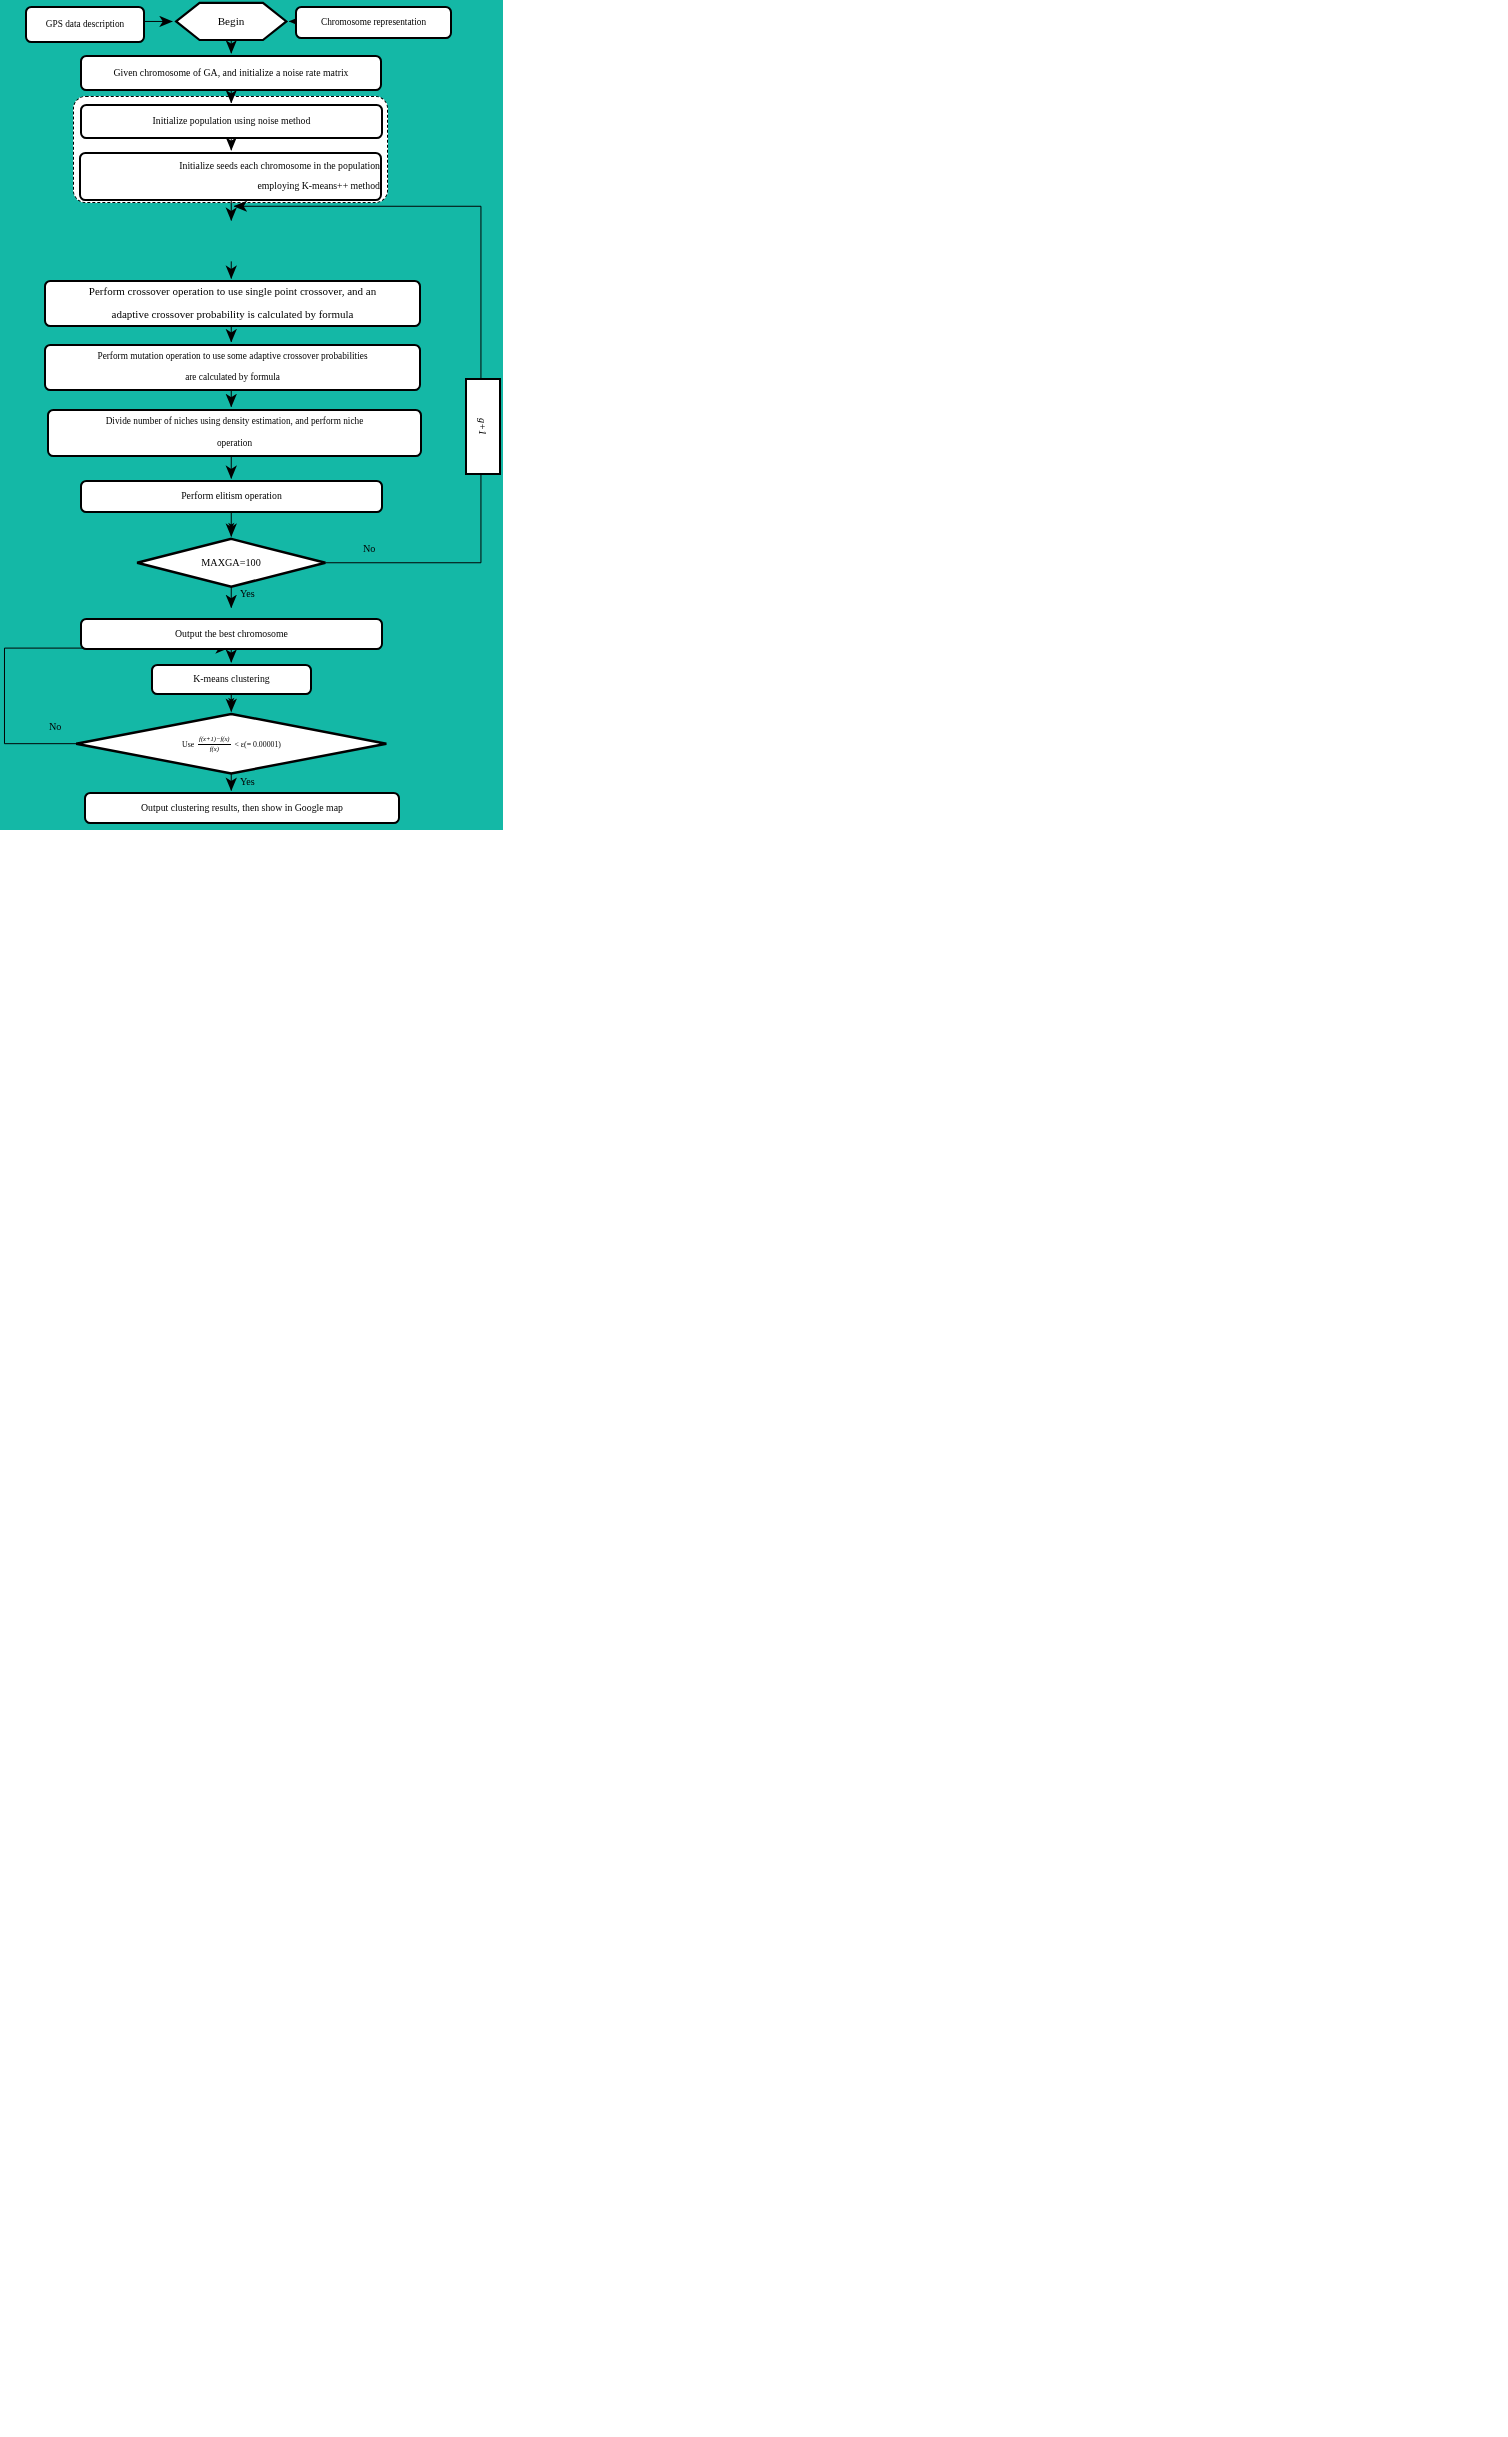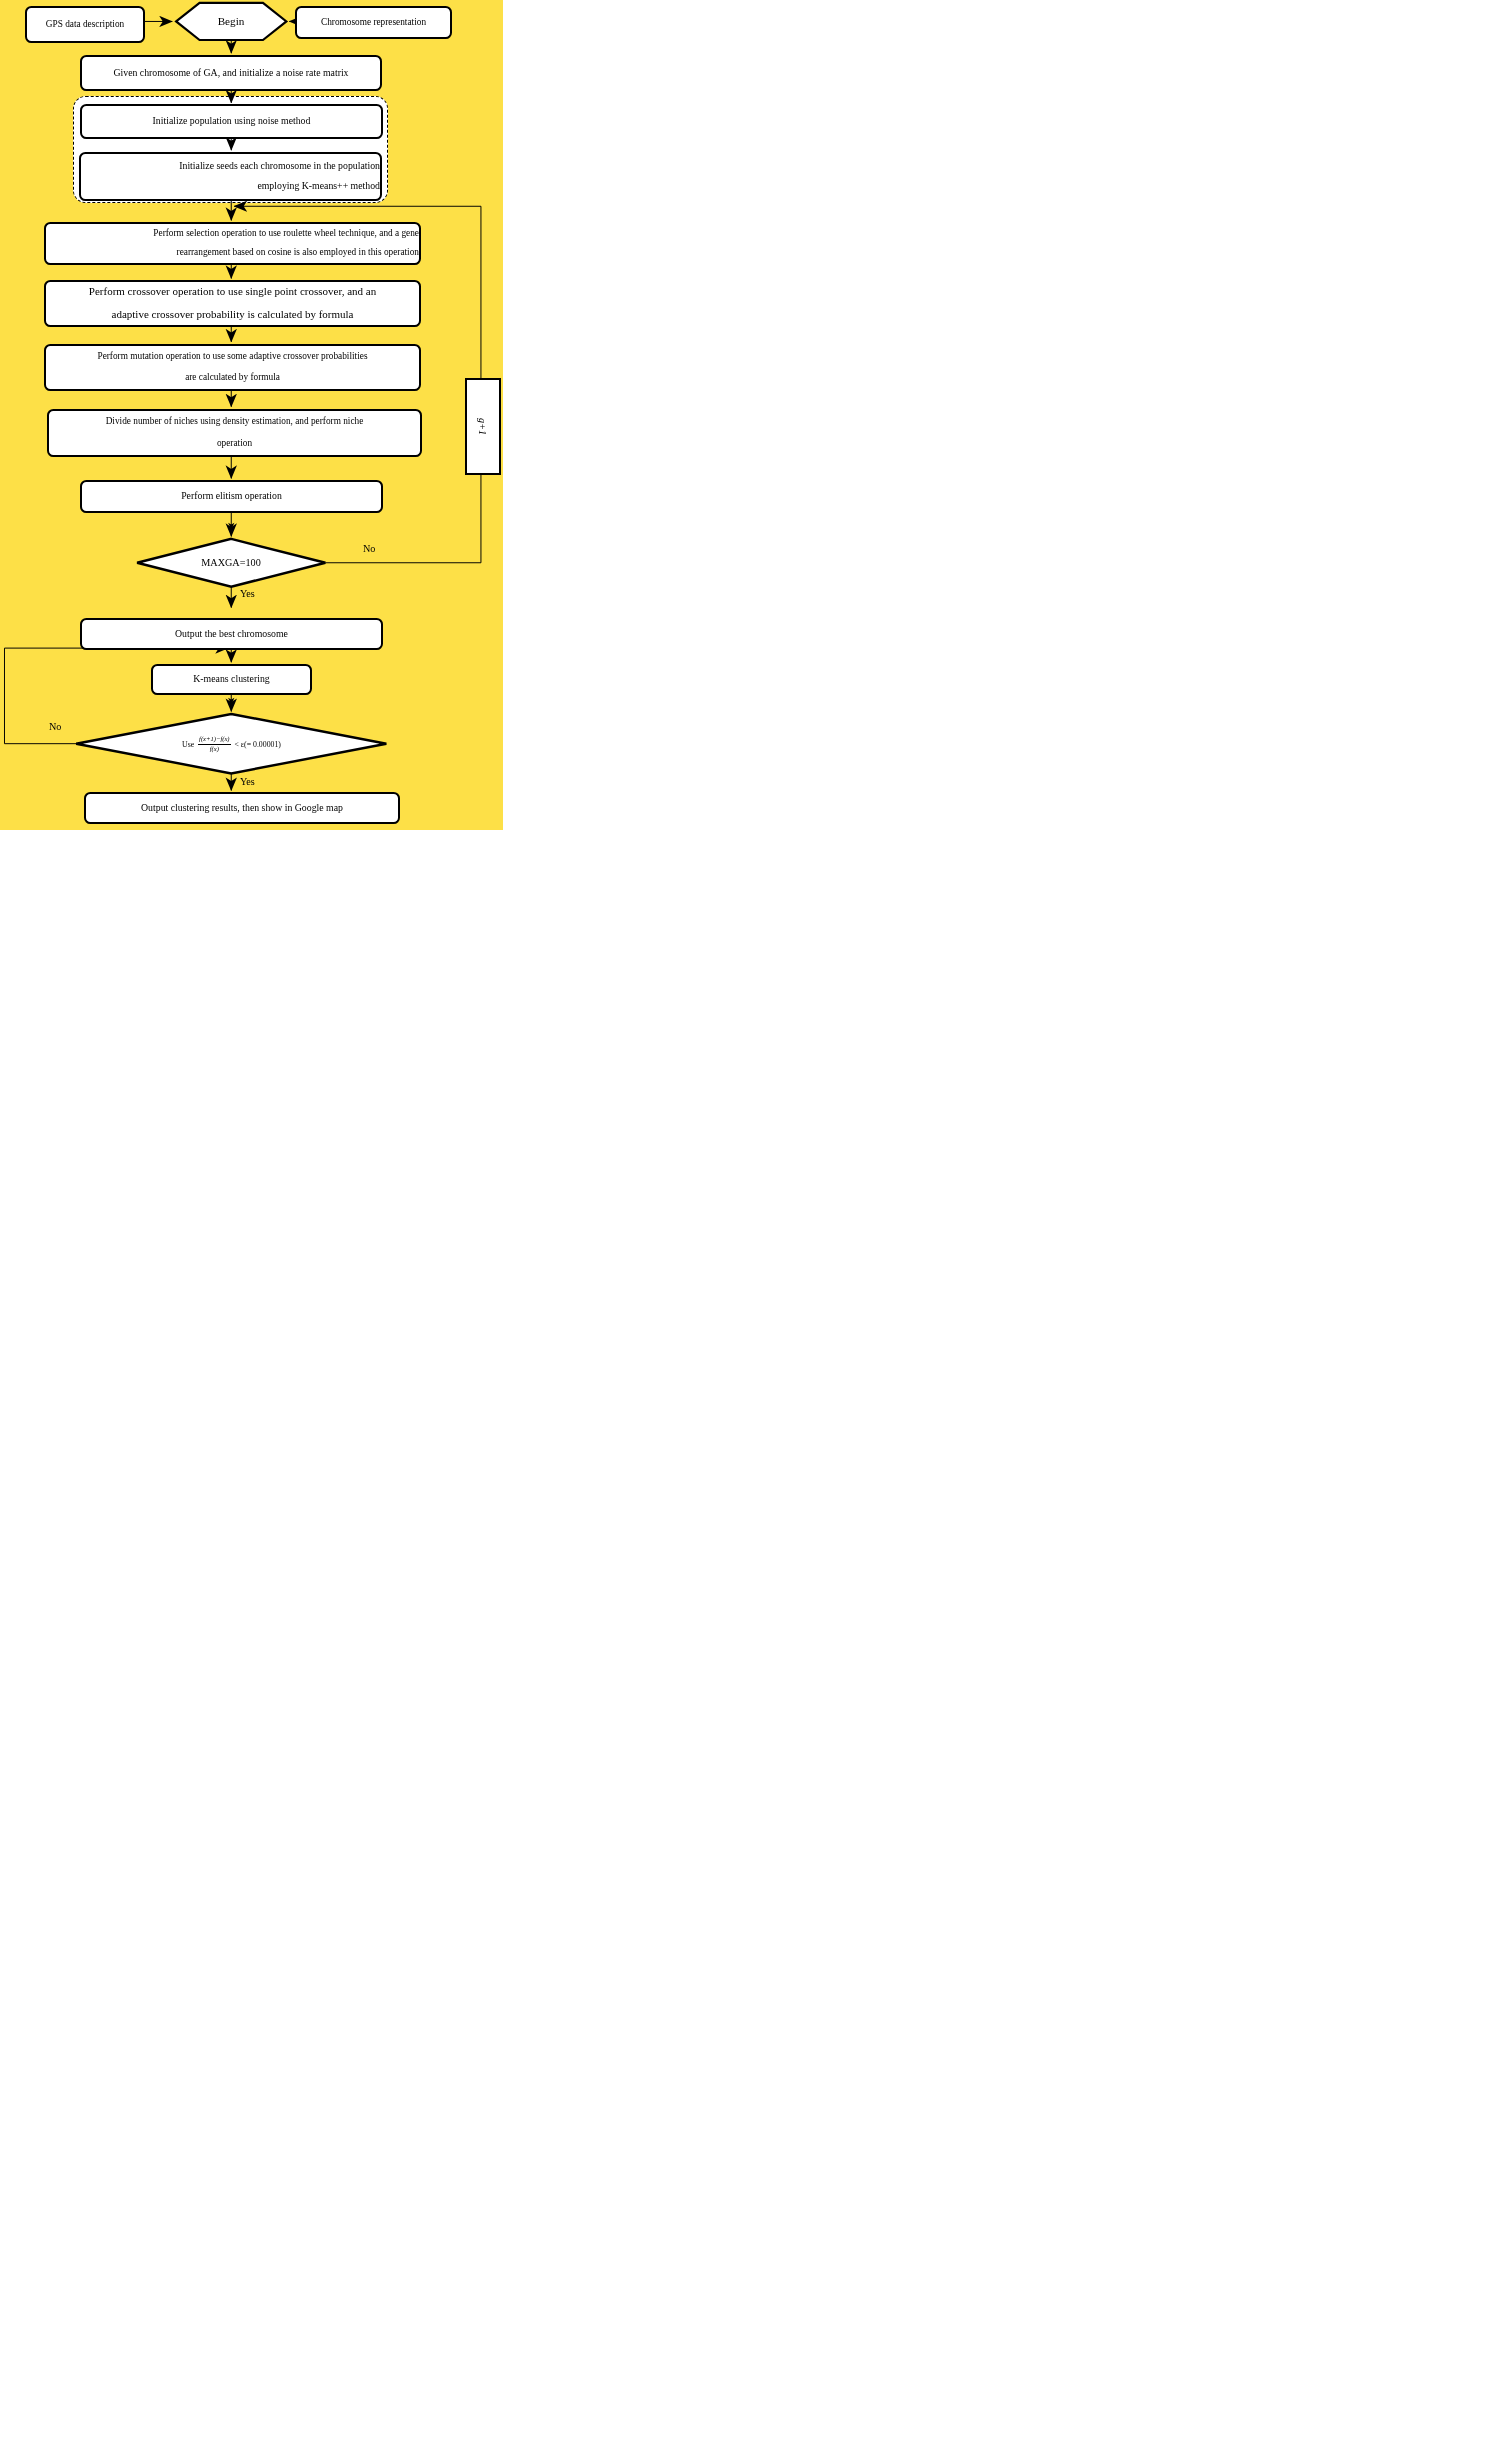--- a/index.html
+++ b/index.html
@@ -1,16 +1,16 @@
 <!DOCTYPE html>
 <html style="font-size:7.8px"><head>
 <meta charset="utf-8">
 <style>
   html,body{margin:0;padding:0;background:#ffffff;}
-  .canvas{position:relative;width:503px;height:830px;background:#fde047;
+  .canvas{position:relative;width:503px;height:830px;background:#14b8a6;
           font-family:"Liberation Serif","DejaVu Serif",serif;color:#000;}
   svg.wires{position:absolute;left:0;top:0;z-index:1;}
   .node{position:absolute;z-index:2;background:#fff;border:2px solid #000;border-radius:6.3px;
         display:flex;flex-direction:column;align-items:center;justify-content:center;
         text-align:center;font-size:9.8px;line-height:1.25;}
   .node .line{display:block;}
   .gap16{row-gap:7.8px;align-items:flex-end;}
   .gap20{row-gap:9.8px;}
   .dashed-group{position:absolute;z-index:0;background:#fff;border:1.7px dashed #000;border-radius:12.7px;}
   .shape-label{position:absolute;z-index:3;background:transparent;display:flex;align-items:center;
@@ -86,24 +86,20 @@
 
   <div class="node" style="left:80px;top:104px;width:299px;height:31px;">
     <span>Initialize population using noise method</span>
   </div>
 
   <div class="node gap16" style="left:79px;top:152px;width:299px;height:45px;">
     <span class="line">Initialize seeds each chromosome in the population</span>
     <span class="line">employing K-means++ method</span>
   </div>
 
-  <div class="node gap16" style="left:44px;top:222px;width:373px;height:39px;font-size:9.3px;">
-    <span class="line">Perform selection operation to use roulette wheel technique, and a gene</span>
-    <span class="line">rearrangement based on cosine is also employed in this operation</span>
-  </div>
 
   <div class="node gap20" style="left:44px;top:280px;width:373px;height:43px;font-size:11px;">
     <span class="line">Perform crossover operation to use single point crossover, and an</span>
     <span class="line">adaptive crossover probability is calculated by formula</span>
   </div>
 
   <div class="node gap20" style="left:44px;top:344px;width:373px;height:43px;font-size:9.3px;">
     <span class="line">Perform mutation operation to use some adaptive crossover probabilities</span>
     <span class="line">are calculated by formula</span>
   </div>

